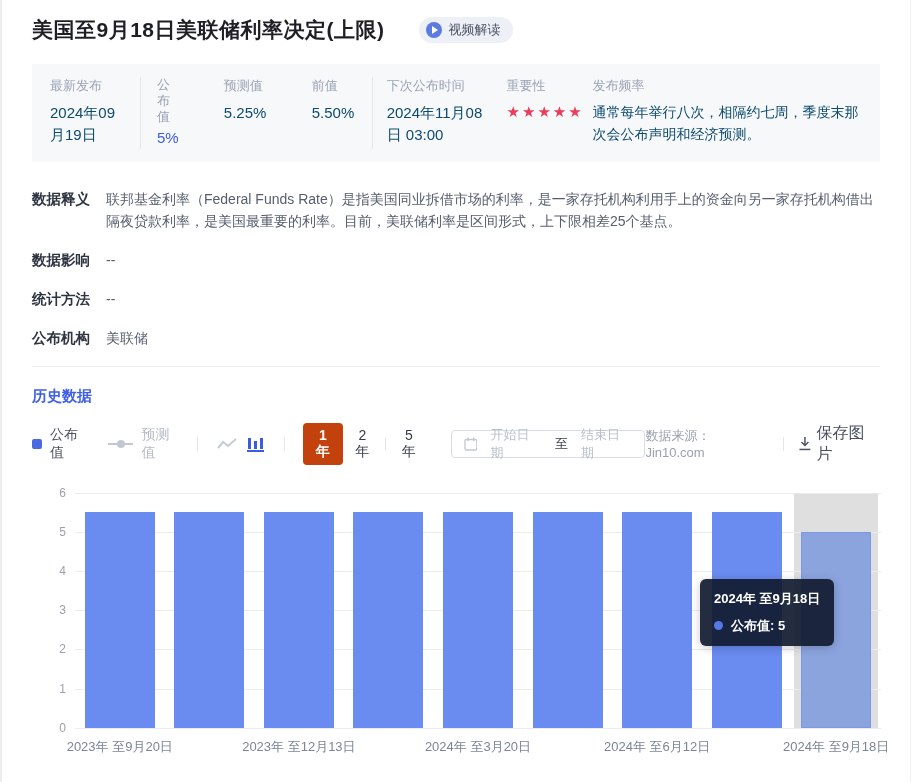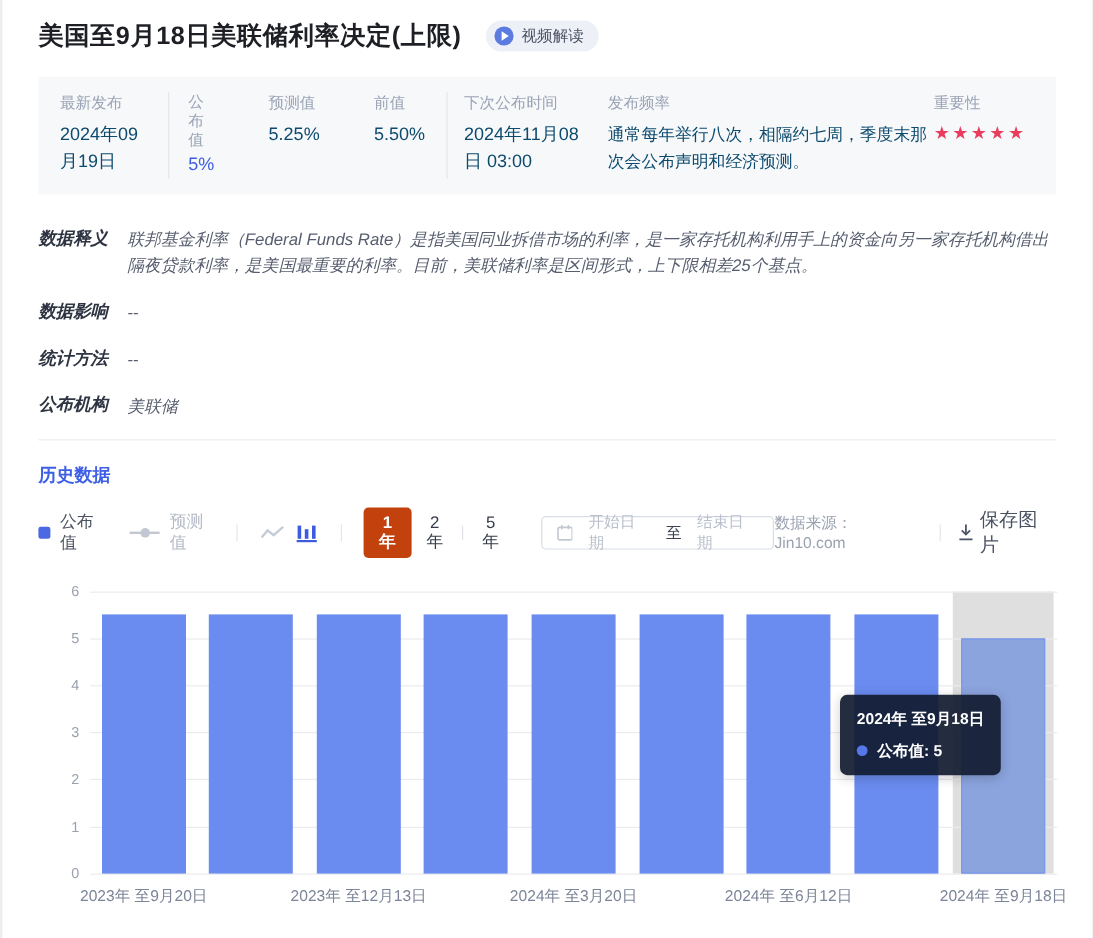--- a/index.html
+++ b/index.html
@@ -8,21 +8,21 @@
     font-family: "Liberation Sans", "DejaVu Sans", sans-serif;
     background: #fff;
     border-left: 2px solid #ededed;
     border-right: 1px solid #f2f2f2;
     overflow: hidden;
     color: #3a4150;
   }
   .page { position: relative; width: 100%; height: 100%; }
 
   
-  .title-row { display: flex; align-items: center; gap: 20px; padding: 16px 30px 0 30px; }
+  .title-row { display: flex; align-items: center; gap: 34px; padding: 16px 30px 0 30px; }
   .page-title { font-size: 21px; font-weight: bold; color: #1d1f24; letter-spacing: 0.5px; }
   .video-badge {
     display: inline-flex; align-items: center; gap: 7px;
     background: #eef0f7; border-radius: 14px; padding: 4px 12px 4px 7px;
     font-size: 13px; color: #4a5164; cursor: pointer;
   }
   .play-icon {
     width: 16px; height: 16px; border-radius: 50%; background: #5b7be0;
     display: inline-flex; align-items: center; justify-content: center;
   }
@@ -47,21 +47,21 @@
   .g-forecast { width: 60px; margin-right: 28px; }
   .g-previous { width: 46px; margin-right: 14px; }
   .g-next { width: 106px; margin-left: 14px; margin-right: 14px; }
   .g-freq { width: 272px; }
   .g-freq .stat-value { font-size: 14px; line-height: 1.55; }
   .g-importance { margin-left: auto; width: 86px; }
   .stars { font-size: 15px; color: #ea3d5e; letter-spacing: 2px; line-height: 1.3; }
 
   
   .sections { margin: 26px 30px 0 30px; }
-  .section-row { display: flex; margin-bottom: 17px; font-style: italic; }
+  .section-row { display: flex; margin-bottom: 17px; }
   .section-label { width: 74px; flex: none; font-size: 14.5px; font-weight: bold; color: #2e3442; line-height: 22px; }
   .section-text { flex: 1; font-size: 14px; color: #565d6e; line-height: 22px; padding-left: 0; }
 
   .h-divider { margin: 14px 30px 0 30px; border: none; border-top: 1px solid #ededf0; }
 
   .history-heading {
     margin: 20px 30px 0 30px; font-size: 15px; font-weight: bold; color: #3f60e6; cursor: pointer;
   }
 
   
@@ -142,27 +142,27 @@
     </div>
     <div class="stat g-previous">
       <div class="stat-label">前值</div>
       <div class="stat-value">5.50%</div>
     </div>
     <div class="v-divider"></div>
     <div class="stat g-next">
       <div class="stat-label">下次公布时间</div>
       <div class="stat-value">2024年11月08日 03:00</div>
     </div>
+    <div class="stat g-importance">
+      <div class="stat-label">重要性</div>
+      <div class="stars">★★★★★</div>
+    </div>
     <div class="stat g-freq">
       <div class="stat-label">发布频率</div>
       <div class="stat-value">通常每年举行八次，相隔约七周，季度末那次会公布声明和经济预测。</div>
-    </div>
-    <div class="stat g-importance">
-      <div class="stat-label">重要性</div>
-      <div class="stars">★★★★★</div>
     </div>
   </div>
 
   <div class="sections">
     <div class="section-row">
       <div class="section-label">数据释义</div>
       <div class="section-text">联邦基金利率（Federal Funds Rate）是指美国同业拆借市场的利率，是一家存托机构利用手上的资金向另一家存托机构借出隔夜贷款利率，是美国最重要的利率。目前，美联储利率是区间形式，上下限相差25个基点。</div>
     </div>
     <div class="section-row">
       <div class="section-label">数据影响</div>

